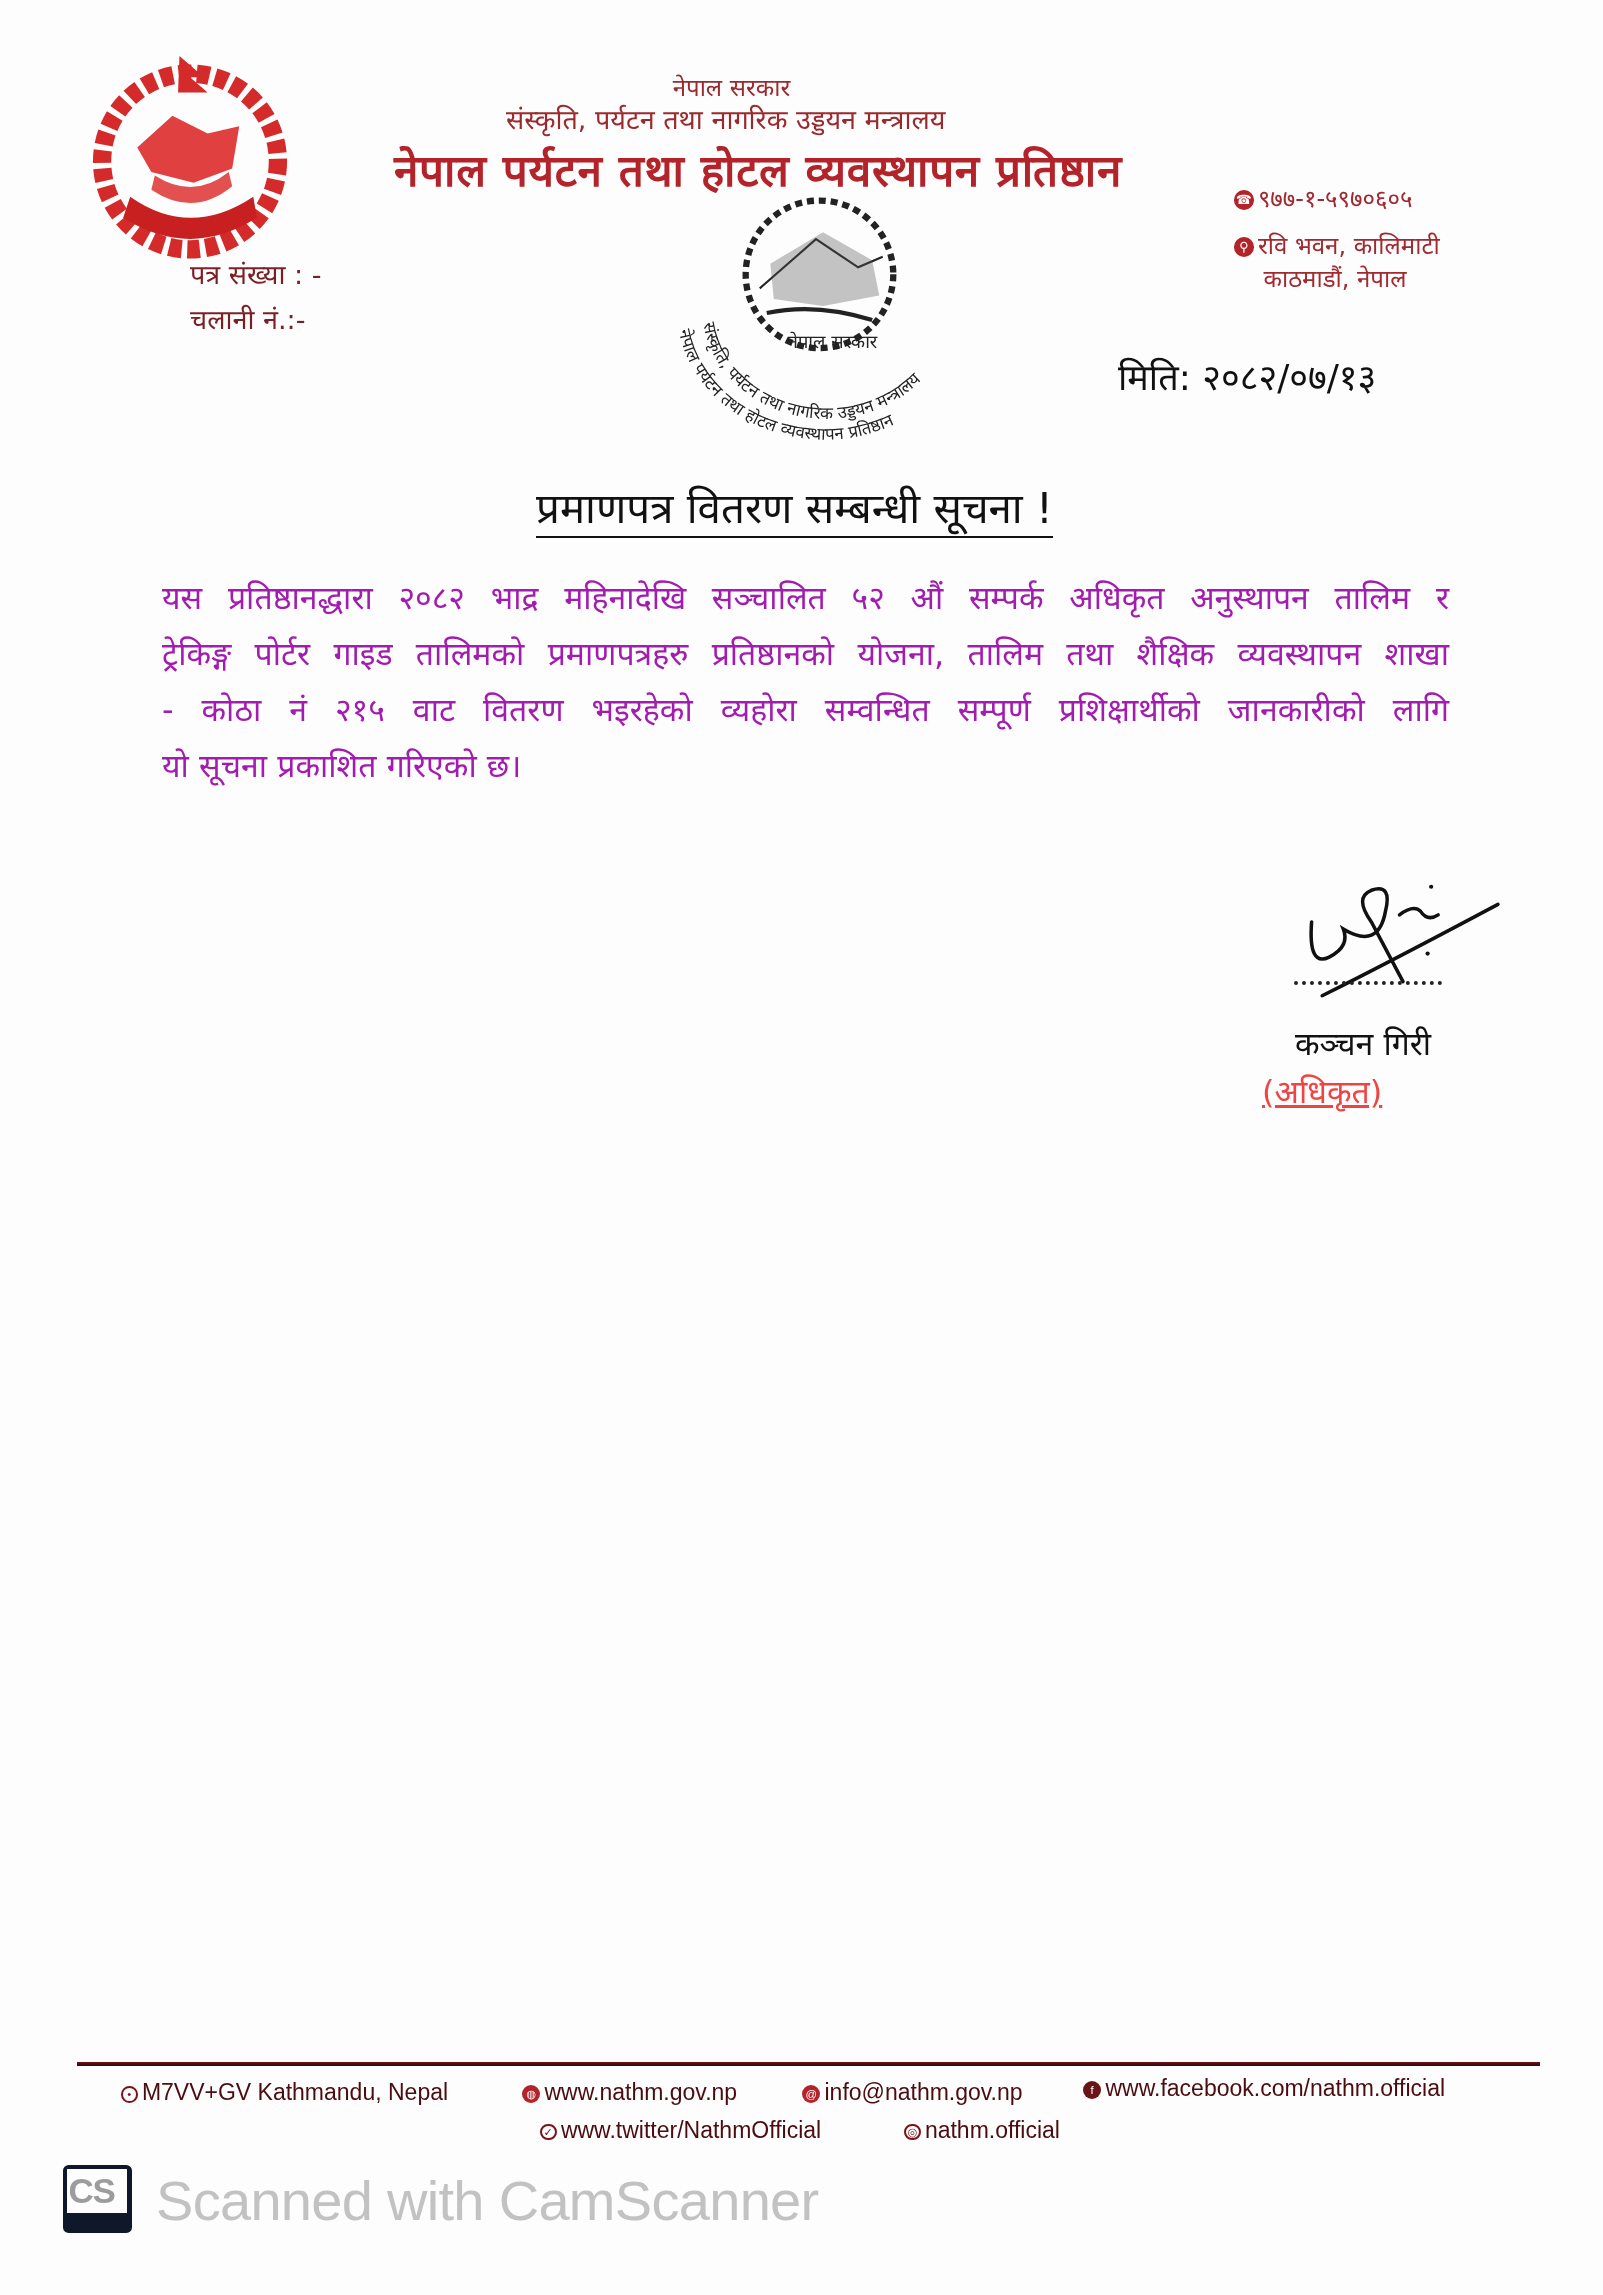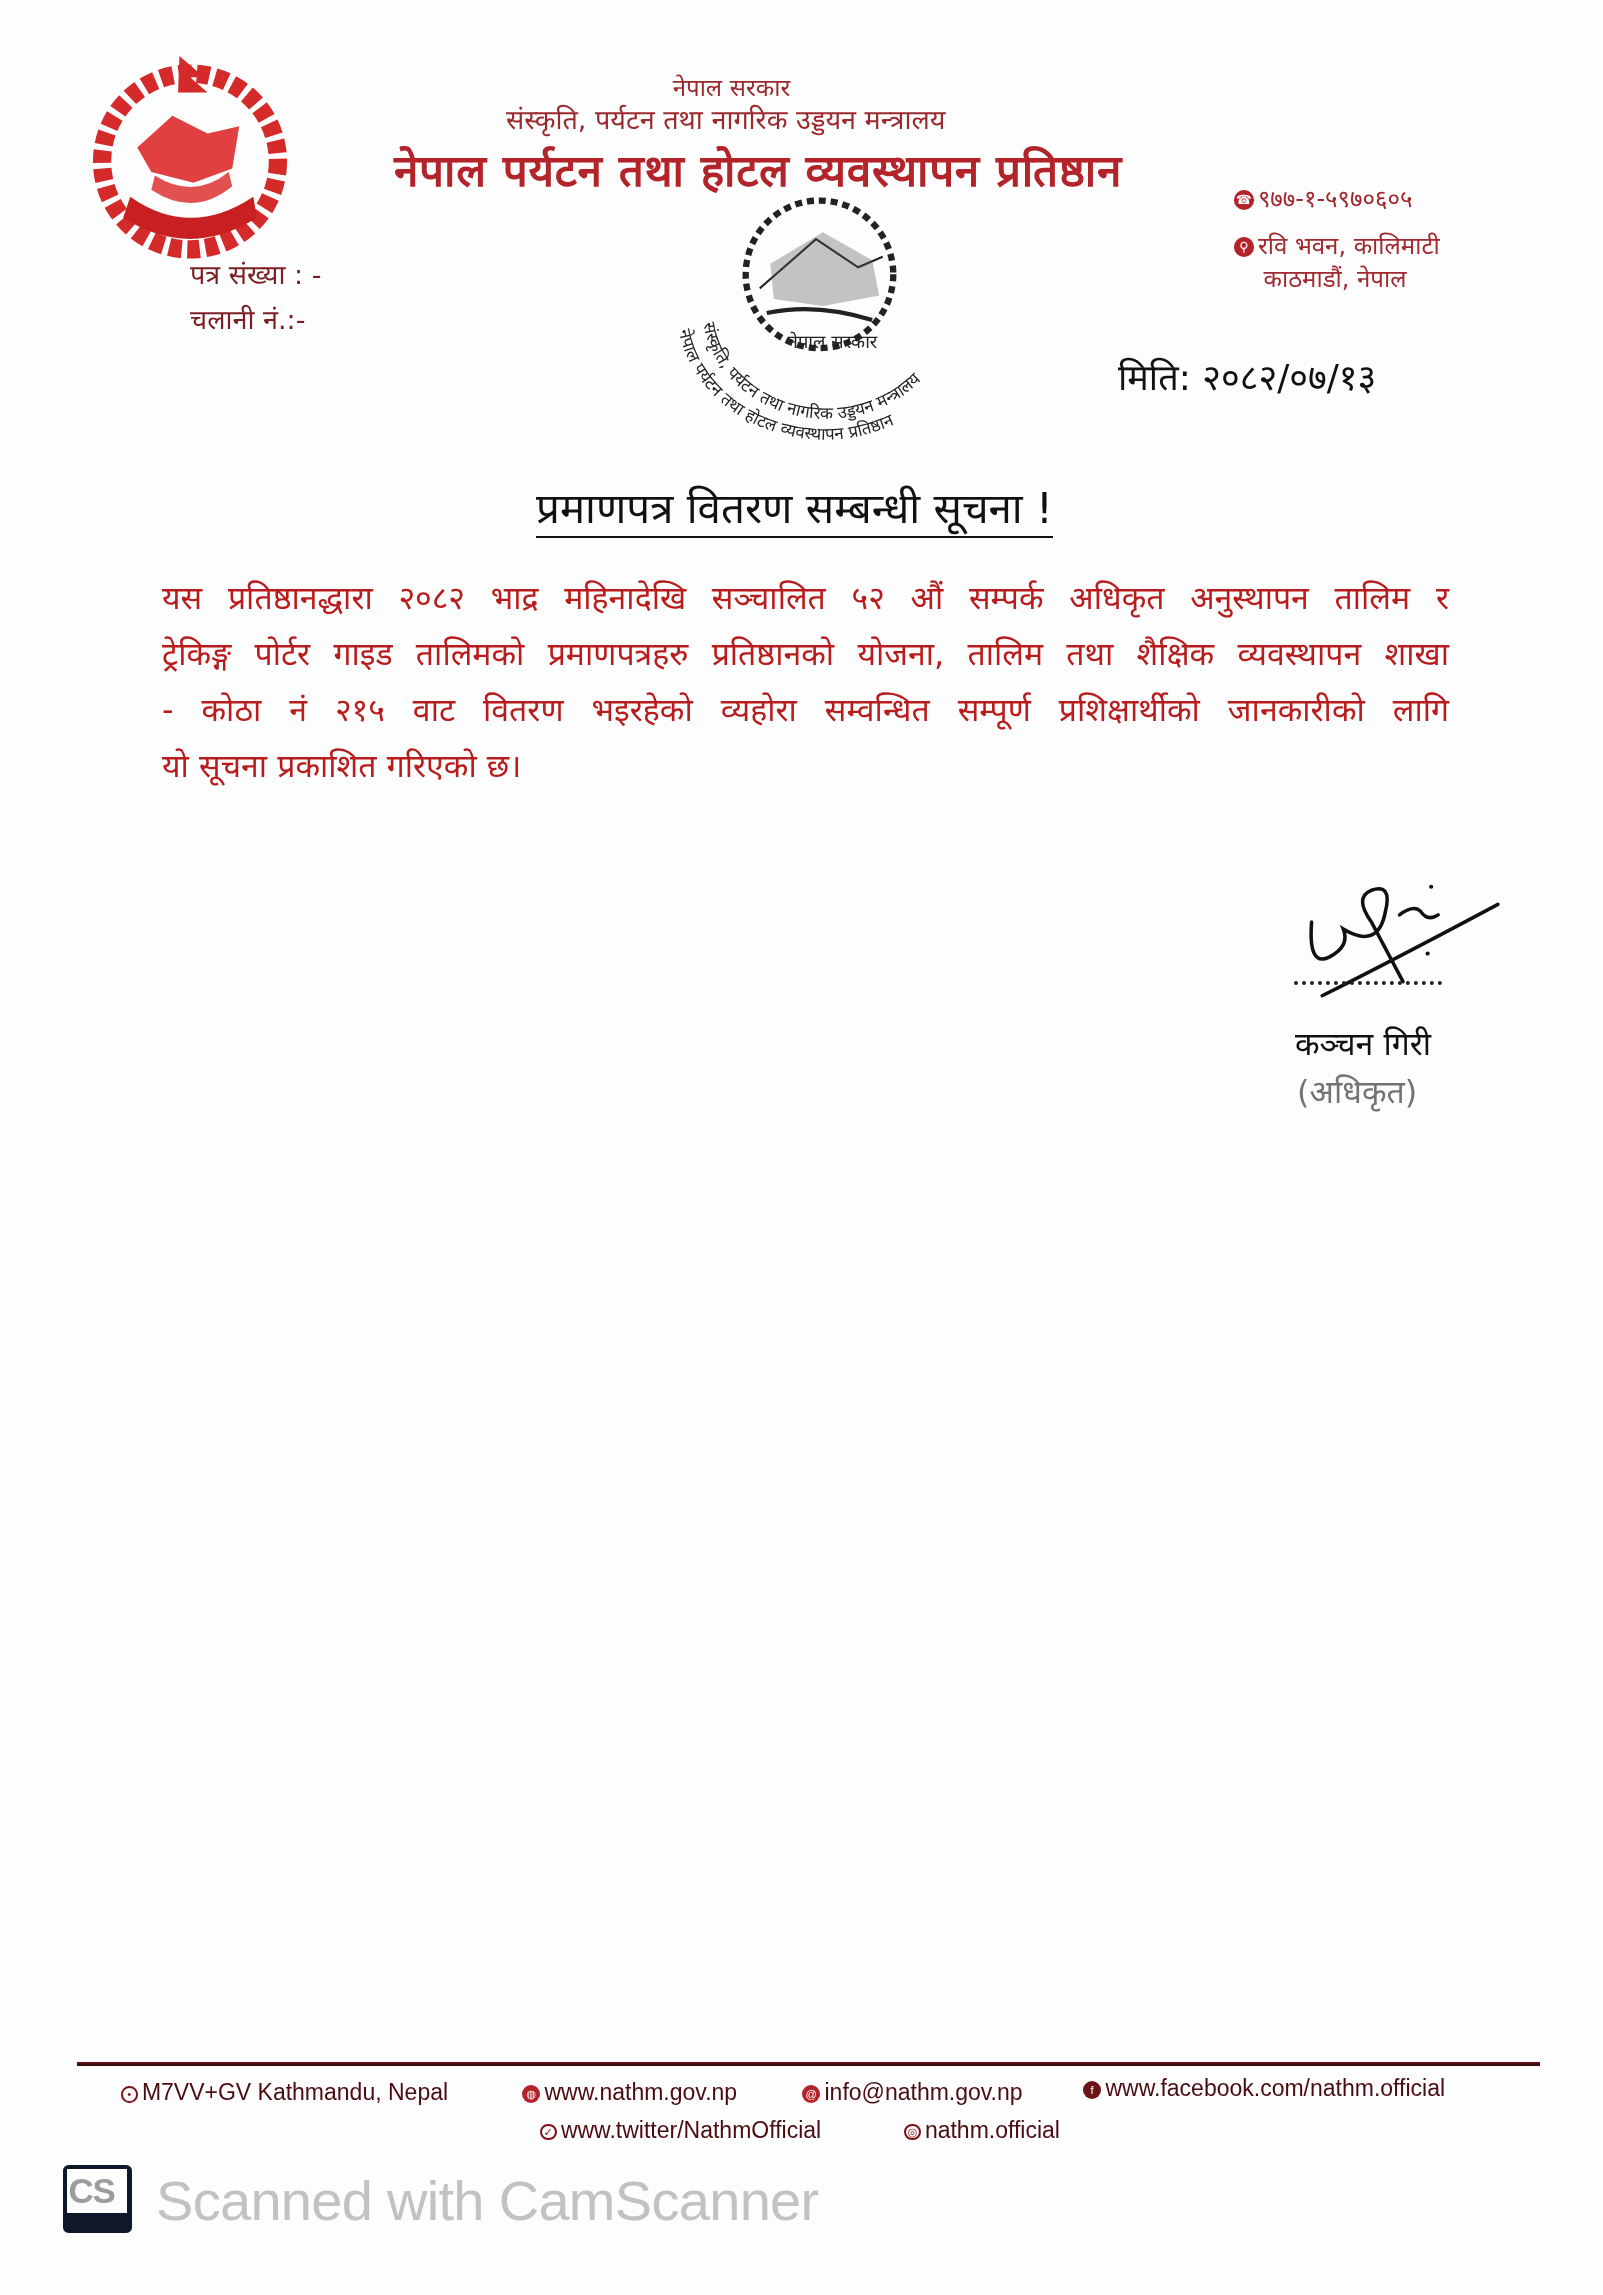--- a/index.html
+++ b/index.html
@@ -25,29 +25,29 @@
 
   #stamp { left: 647px; top: 190px; width: 352px; height: 253px; }
 
   #date-row { left: 1118px; top: 352px; font-size: 36px; color: #111; }
 
   
   #notice-title { left: 0; width: 1603px; top: 478px; text-align: center; font-size: 42px; font-weight: normal; color: #111; }
   #notice-title span { border-bottom: 2.8px solid #111; padding-bottom: 2.8px; position: relative; left: -7px; }
 
   
-  #body-text { left: 162px; top: 570px; width: 1287px; font-size: 32px; line-height: 56px; color: #b91c1c; text-align: justify; text-align-last: left; }
+  #body-text { left: 162px; top: 570px; width: 1287px; font-size: 32px; line-height: 56px; color: #a21caf; text-align: justify; text-align-last: left; }
   #body-text .line { display: block; text-align: justify; text-align-last: justify; white-space: nowrap; }
   #body-text .line.last { text-align-last: left; }
 
   
   #signature { left: 1287px; top: 883px; width: 225px; height: 120px; }
   #sign-dots { left: 1294px; top: 981px; width: 148px; border-top: 4.9px dotted #222; }
   #signer-name { left: 1295px; top: 1013px; font-size: 32px; color: #111; margin-top: 8px; }
-  #signer-title { left: 1297px; top: 1069px; font-size: 32px; color: #737373; }
+  #signer-title { left: 1262px; top: 1069px; font-size: 32px; color: #ef4444; text-decoration: underline; }
 
   
   #footer-rule { left: 77px; top: 2062px; width: 1463px; height: 3.5px; background: linear-gradient(#6a1418, #2a0a0b); }
   #footer { left: 0; top: 2071px; width: 1603px; font-family: "Liberation Sans", sans-serif; font-size: 23px; color: #4a0c10; }
   .fitem { position: absolute; white-space: nowrap; }
   .ficon { display: inline-block; width: 18.3px; height: 18.3px; border-radius: 50%; background: #b3232a; color: #fff; font-size: 11.3px; text-align: center; line-height: 18.3px; vertical-align: middle; margin-right: 4.2px; }
   .ficon.ring { background: transparent; border: 2.8px solid #7a1218; width: 12.7px; height: 12.7px; line-height: 12.7px; color: #7a1218; }
 
   
   #cs-logo { left: 63px; top: 2165px; width: 69px; height: 68px; background: #0f172a; border-radius: 5.6px; }

